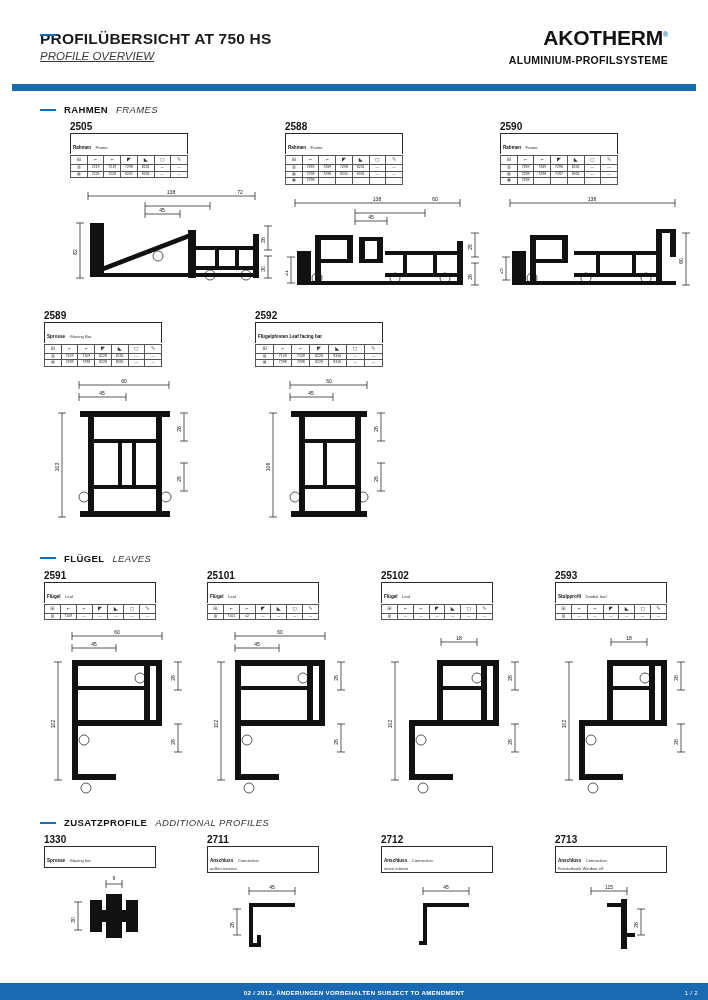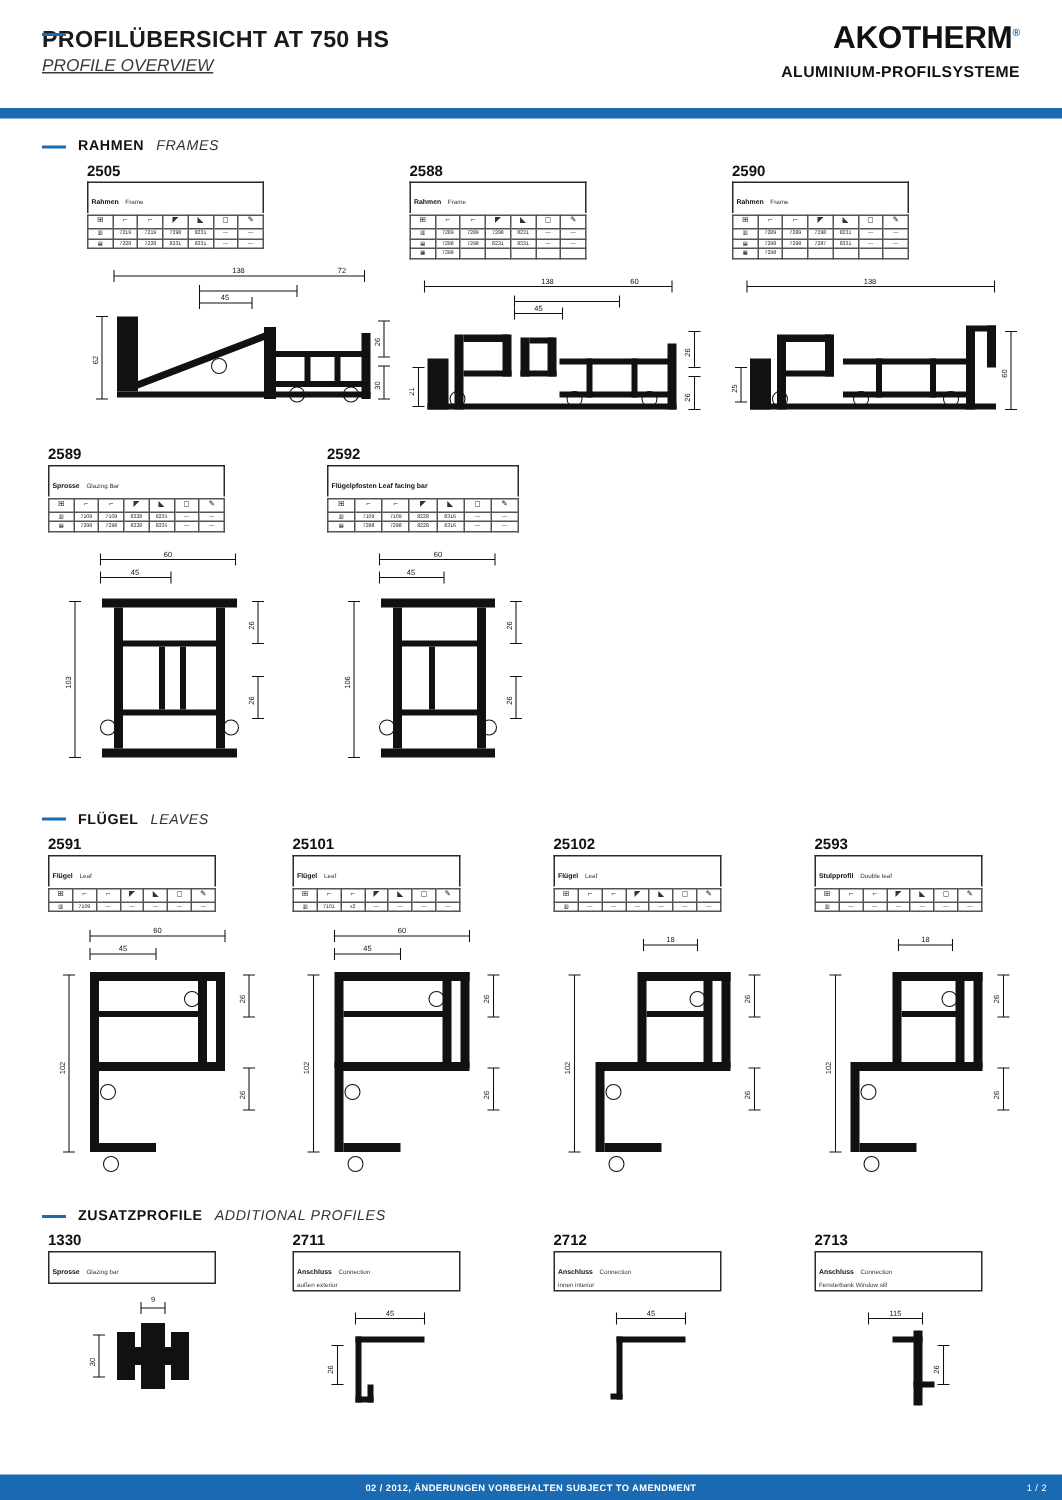--- a/index.html
+++ b/index.html
@@ -5,21 +5,21 @@
   * { box-sizing: border-box; }
   html, body { margin:0; padding:0; }
   body {
     width:708px; height:1000px;
     background:#ffffff;
     font-family:"Liberation Sans", sans-serif;
     color:#111;
     position:relative;
     overflow:hidden;
   }
-  .page { position:relative; width:708px; height:1000px; padding:0; }
+  .page { position:relative; width:708px; height:1000px; padding:12px; }
 
   
   .header {
     position:relative;
     padding:18px 28px 0 28px;
     height:78px;
   }
   .hdr-title {
     font-size:15.5px;
     font-weight:bold;
@@ -419,21 +419,21 @@
             </g>
           </svg>
         </div>
       </div>
 
     </div>
   </div>
 
   <div class="section" style="margin-top:10px;">
 
-    <div class="row" style="align-items:flex-start;">
+    <div class="row" style="align-items:flex-start;gap:25px;">
 
       <div class="pcard" style="width:180px; margin-left:4px;">
         <div class="pnum">2589</div>
         <div class="namebar" style="width:118px;">
           <span class="pname">Sprosse</span>
           <span class="pname2">Glazing Bar</span>
         </div>
         <table class="spec" style="width:118px;">
           <tbody>
               <tr class="icons">

